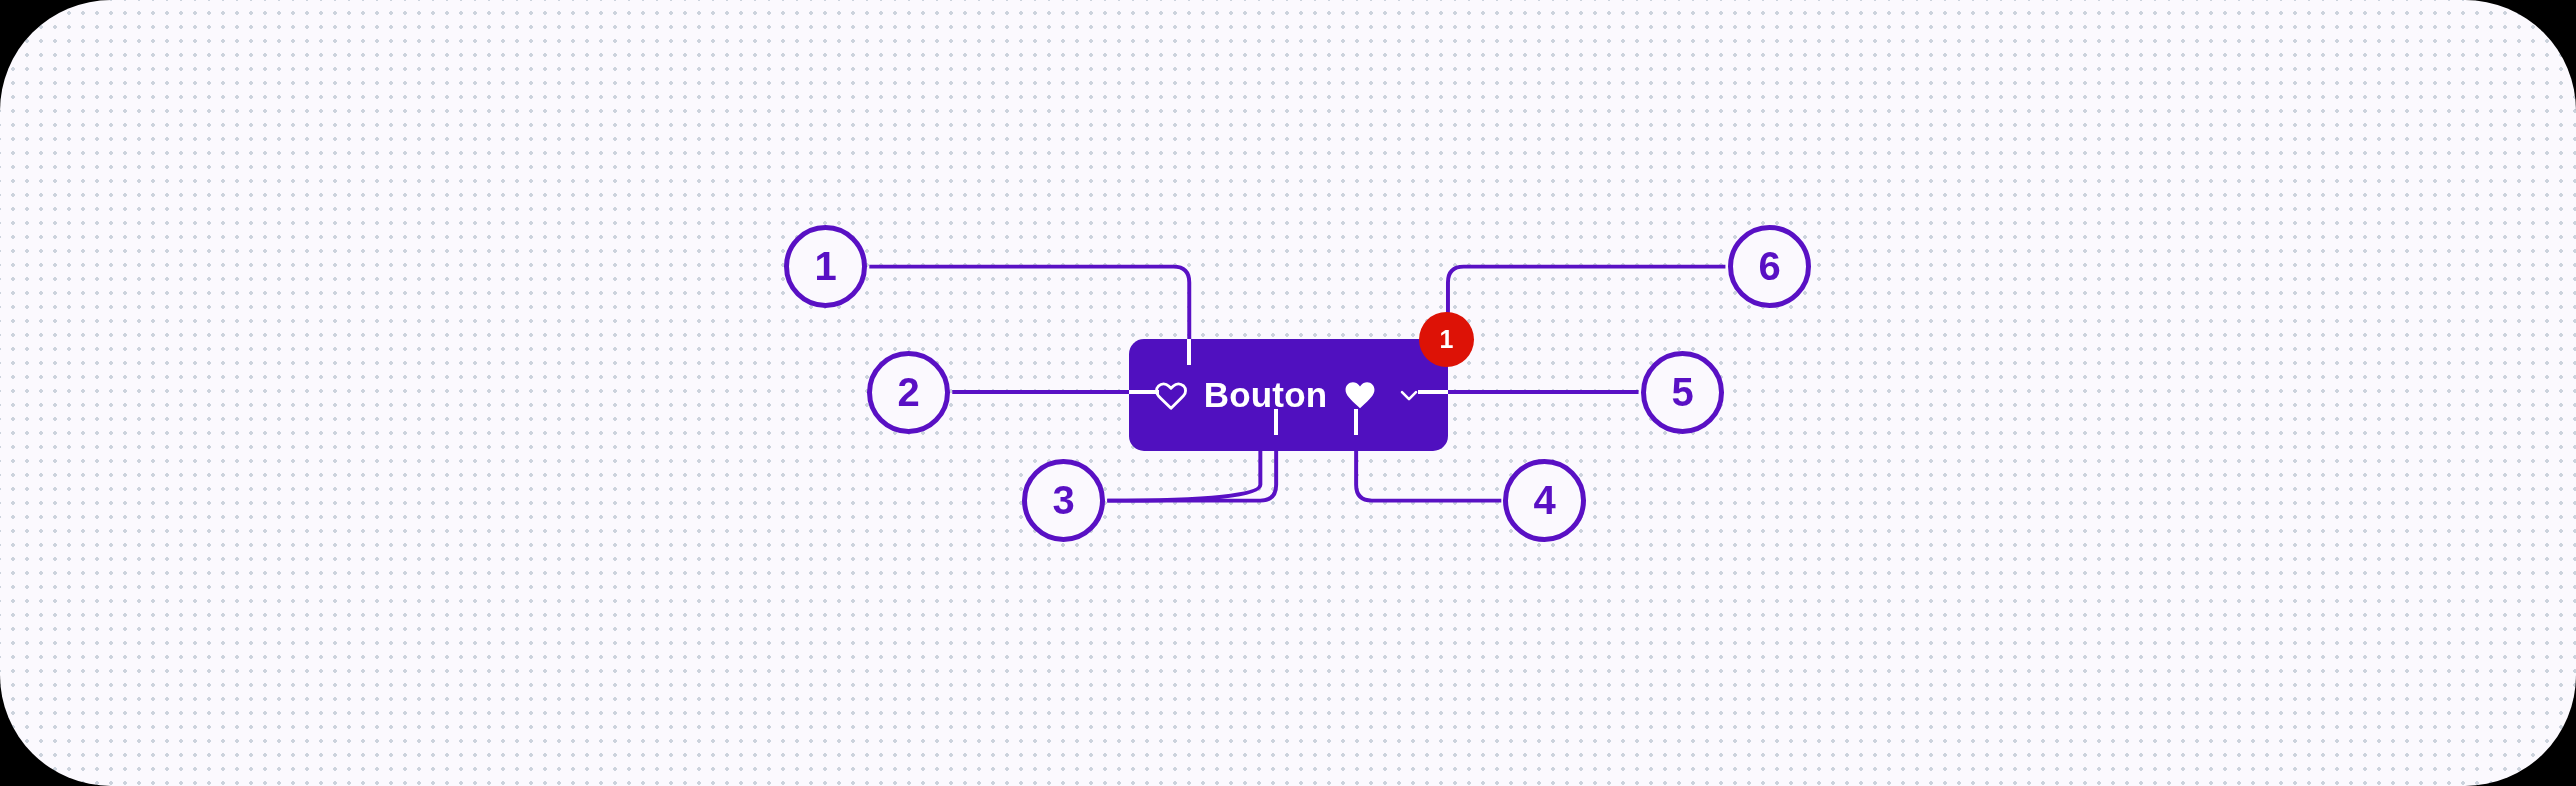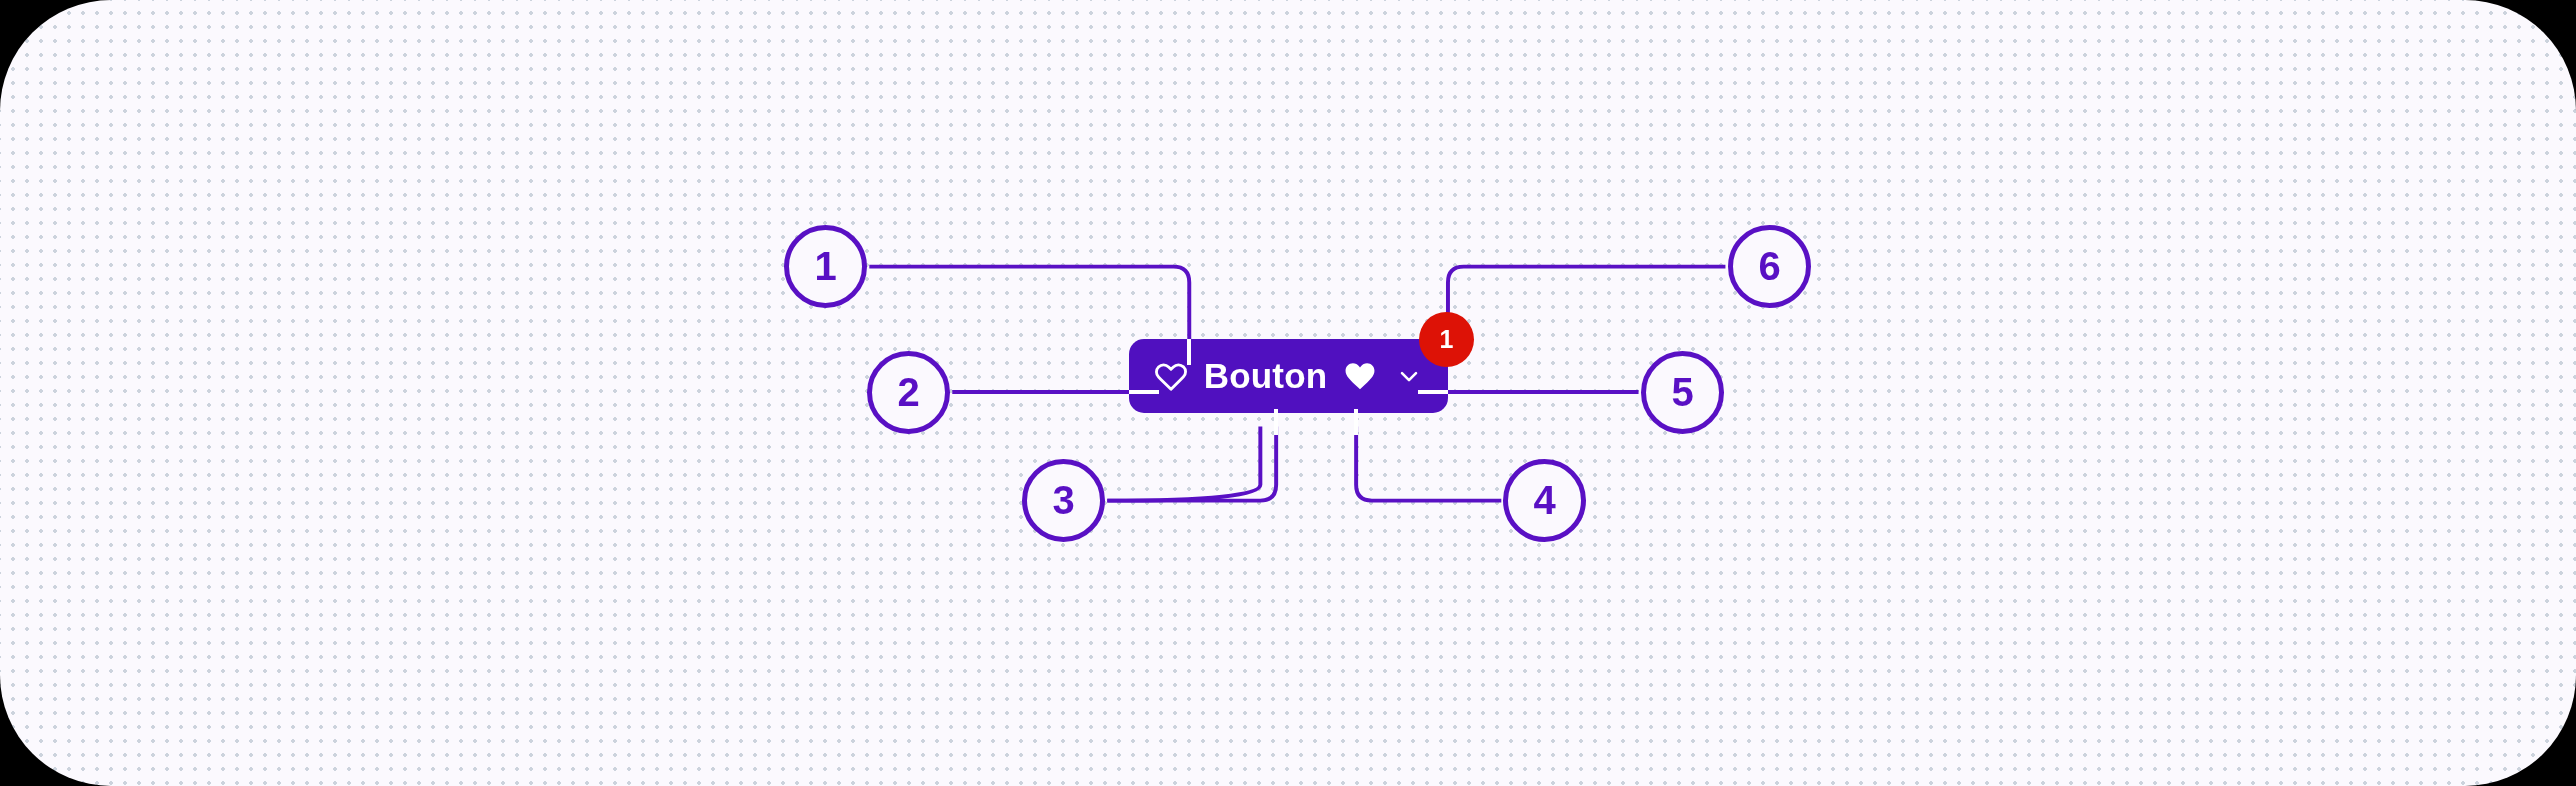--- a/index.html
+++ b/index.html
@@ -72,21 +72,21 @@
   .c4 { left: 1503px; top: 459px; }
   .c5 { left: 1641px; top: 351px; }
   .c6 { left: 1728px; top: 225px; }
 
   
   #demo-button {
     position: absolute;
     left: 1129px;
     top: 339px;
     width: 319px;
-    height: 74px;
+    height: 112px;
     box-sizing: border-box;
     background: #5010bf;
     border: none;
     border-radius: 15px;
     display: flex;
     align-items: center;
     justify-content: center;
     gap: 0;
     padding: 0 26px;
     cursor: pointer;

